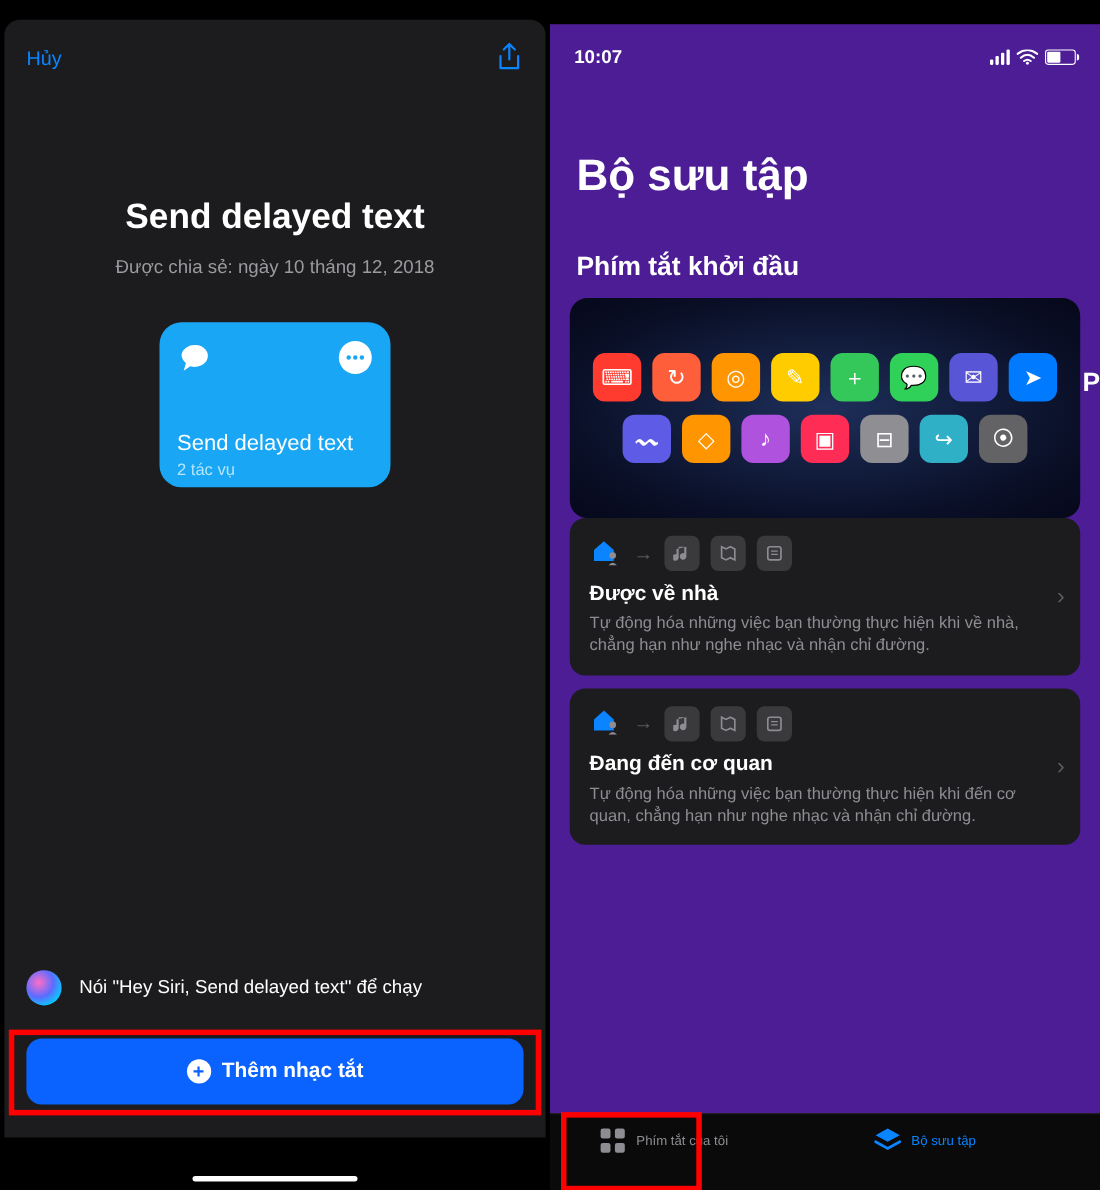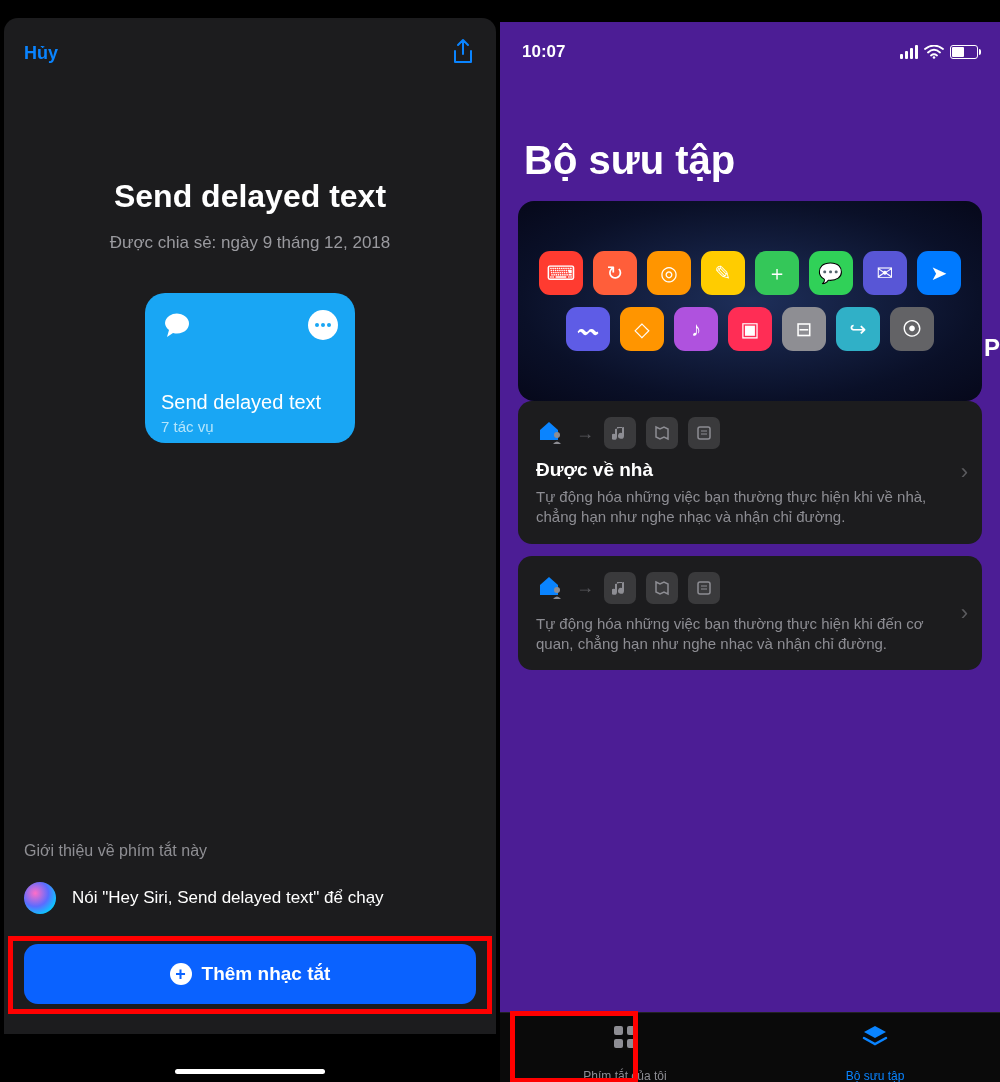--- a/index.html
+++ b/index.html
@@ -17,21 +17,21 @@
   .signal-bars span { width: 3px; background: #fff; border-radius: 1px; }
   .b1{height:5px}.b2{height:8px}.b3{height:11px}.b4{height:14px}
   .lte { font-size: 15px; font-weight: 600; }
   .battery { width: 28px; height: 14px; border: 1.5px solid #fff; border-radius: 3px; position: relative; }
   .battery::after { content:""; position:absolute; right:-4px; top:3px; width:2px; height:6px; background:#fff; border-radius:0 2px 2px 0;}
   .battery-fill{ position:absolute; left:1px; top:1px; bottom:1px; width:70%; background:#fff; border-radius:1px;}
   .wifi-icon svg { display:block; }
 
   
   .sheet { background:#1c1c1e; margin: 18px 4px 0 4px; border-radius: 14px 14px 0 0; height: calc(100% - 66px); padding: 20px 20px 0 20px; position:relative; display:flex; flex-direction:column;}
-  .sheet-header{ display:flex; justify-content:space-between; align-items:center;font-weight:bold; }
+  .sheet-header{ display:flex; justify-content:space-between; align-items:center; }
   .cancel-link{ color:#0a84ff; font-size:18px; }
   .share-btn svg{ display:block;}
   .title-area{ text-align:center; margin-top: 110px;}
   .main-title{ font-size:32px; font-weight:700; }
   .subtitle{ color:#9a9a9f; font-size:17px; margin-top:18px;}
   .shortcut-card{ width:210px; height:150px; background:#19a6f4; border-radius:20px; margin: 40px auto 0 auto; padding:16px; position:relative;}
   .card-icons{ display:flex; justify-content:space-between;}
   .card-title{ color:#fff; font-size:20px; font-weight:500; margin-top:42px;}
   .card-sub{ color:#b5e5fb; font-size:15px; margin-top:4px;}
   .bottom-area{ margin-top:auto; padding-bottom: 30px;}
@@ -58,21 +58,21 @@
   .mini-icon{ width:44px; height:44px; border-radius:11px; display:flex; align-items:center; justify-content:center;}
   .suggestion-card{ margin: 0 18px 12px 18px; background:#1c1c1e; border-radius:14px; padding:16px 18px; position:relative;}
   .sugg-icons{ display:flex; align-items:center; gap:10px; margin-bottom:10px;}
   .home-user{ position:relative;}
   .arrow-sep{ color:#5a5a5e; font-size:18px;}
   .gray-box{ width:32px; height:32px; background:#3a3a3c; border-radius:7px; display:flex; align-items:center; justify-content:center;}
   .sugg-title{ font-size:19px; font-weight:600; margin-bottom:6px;}
   .sugg-desc{ font-size:15px; color:#8d8d93; line-height:1.35;}
   .chevron{ position:absolute; right:14px; top:50%; transform:translateY(-50%); color:#5a5a5e; font-size:22px;}
   .tab-bar{ position:absolute; bottom:0; left:0; right:0; height:92px; background:#0a0a0a; border-top:1px solid #222; display:flex; justify-content:space-around; align-items:flex-start; padding-top:10px;}
-  .tab-item{ display:flex; flex-direction:column; align-items:center; gap:18px; width:33%;}
+  .tab-item{ display:flex; align-items:center; gap:8px; width:33%;}
   .tab-label{ font-size:12px;}
   .tab-inactive{ color:#8d8d93;}
   .tab-active{ color:#0a84ff;}
   .home-indicator-r{ position:absolute; bottom:8px; left:50%; transform:translateX(-50%); width:150px; height:5px; background:#fff; border-radius:3px;}
 </style>
 </head>
 <body>
 
 <div class="phone">
 
@@ -81,45 +81,44 @@
       <span class="cancel-link">Hủy</span>
       <span class="share-btn">
         <svg width="26" height="30" viewBox="0 0 26 30">
             <path d="M13 2 v14 M8 7 l5 -5 l5 5 M5 13 v11 h16 v-11" stroke="#0a84ff" stroke-width="2" fill="none" stroke-linecap="round" stroke-linejoin="round"></path>
           </svg>
       </span>
     </div>
 
     <div class="title-area">
       <div class="main-title">Send delayed text</div>
-      <div class="subtitle">Được chia sẻ: ngày 9 tháng 12, 2018</div>
+      <div class="subtitle">Được chia sẻ: ngày 10 tháng 12, 2018</div>
     </div>
 
     <div class="shortcut-card">
       <div class="card-icons">
         <span>
           <svg width="36" height="36" viewBox="0 0 36 36">
               <path d="M4 14 a12 10 0 1 1 8 10 l-6 4 l2 -7 a12 10 0 0 1 -4 -7z" fill="#fff"></path>
             </svg>
         </span>
         <span>
           <svg width="32" height="32" viewBox="0 0 32 32">
               <circle cx="16" cy="16" r="15" fill="#fff"></circle>
               <circle cx="10" cy="16" r="2" fill="#19a6f4"></circle>
               <circle cx="16" cy="16" r="2" fill="#19a6f4"></circle>
               <circle cx="22" cy="16" r="2" fill="#19a6f4"></circle>
             </svg>
         </span>
       </div>
       <div class="card-title">Send delayed text</div>
-      <div class="card-sub">7 tác vụ</div>
+      <div class="card-sub">2 tác vụ</div>
     </div>
 
     <div class="bottom-area">
-      <div class="about-label">Giới thiệu về phím tắt này</div>
       <div class="siri-row">
         <div class="siri-orb"></div>
         <div class="siri-text">Nói "Hey Siri, Send delayed text" để chạy</div>
       </div>
       <div class="add-button">
         <div class="plus-circle">+</div>
         <span>Thêm nhạc tắt</span>
       </div>
     </div>
 
@@ -146,20 +145,21 @@
       </span>
       <div class="battery">
           <div class="battery-fill" style="width:45%"></div>
         </div>
     </div>
   </div>
 
   <div class="content-r">
     <div class="page-title">Bộ sưu tập</div>
 
+    <div class="section-title">Phím tắt khởi đầu</div>
     <div class="peek-letter">P</div>
 
     <div class="starter-card">
       <div class="icon-row" id="icon-row-1">
           <div class="mini-icon" style="background: rgb(255, 59, 48);">
             <span style="color:#fff;font-size:20px">⌨︎</span>
           </div>
           <div class="mini-icon" style="background: rgb(255, 94, 58);">
             <span style="color:#fff;font-size:20px">↻</span>
           </div>
@@ -262,20 +262,21 @@
             </svg>
           </div>
         <div class="gray-box">
             <svg width="16" height="16">
               <rect x="2" y="2" width="12" height="12" rx="2" fill="none" stroke="#8d8d93" stroke-width="1.5"></rect>
               <line x1="5" y1="6" x2="11" y2="6" stroke="#8d8d93"></line>
               <line x1="5" y1="9" x2="11" y2="9" stroke="#8d8d93"></line>
             </svg>
           </div>
       </div>
+      <div class="sugg-title">Đang đến cơ quan</div>
       <div class="sugg-desc">Tự động hóa những việc bạn thường thực hiện khi đến cơ quan, chẳng hạn như nghe nhạc và nhận chỉ đường.</div>
       <span class="chevron">›</span>
     </div>
 
     <div class="tab-bar">
       <div class="tab-item tab-inactive">
         <svg width="28" height="28" viewBox="0 0 28 28">
             <rect x="3" y="3" width="9" height="9" rx="2" fill="#8d8d93"></rect>
             <rect x="16" y="3" width="9" height="9" rx="2" fill="#8d8d93"></rect>
             <rect x="3" y="16" width="9" height="9" rx="2" fill="#8d8d93"></rect>

